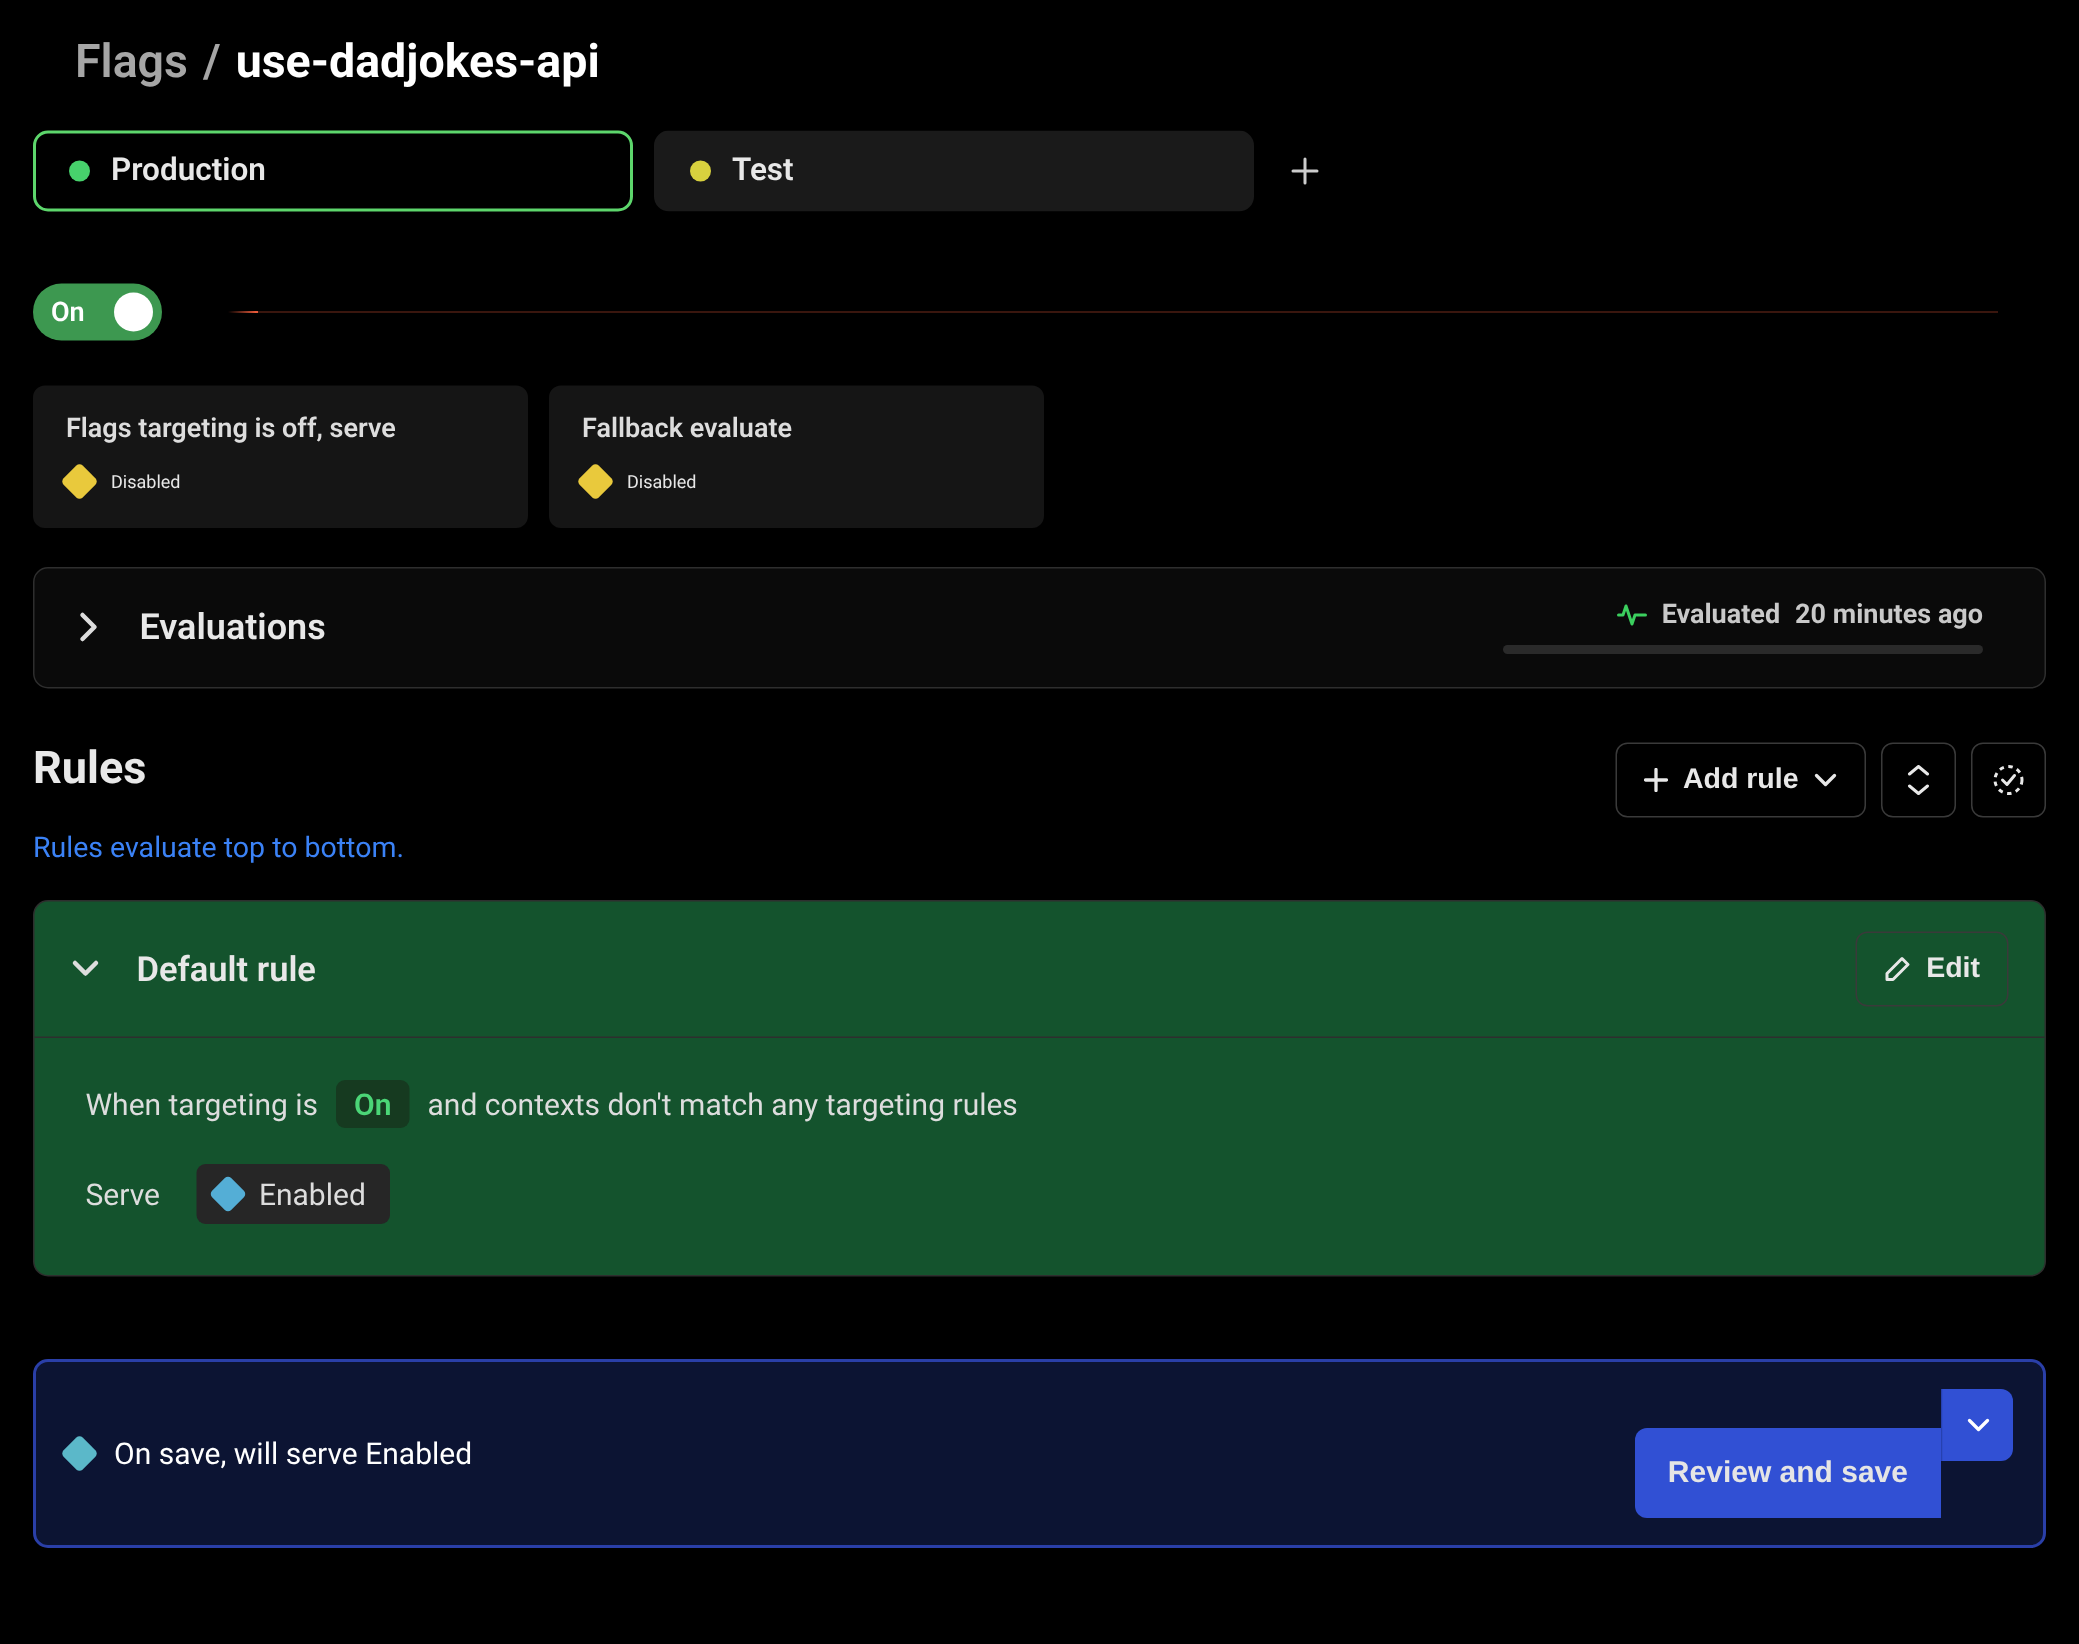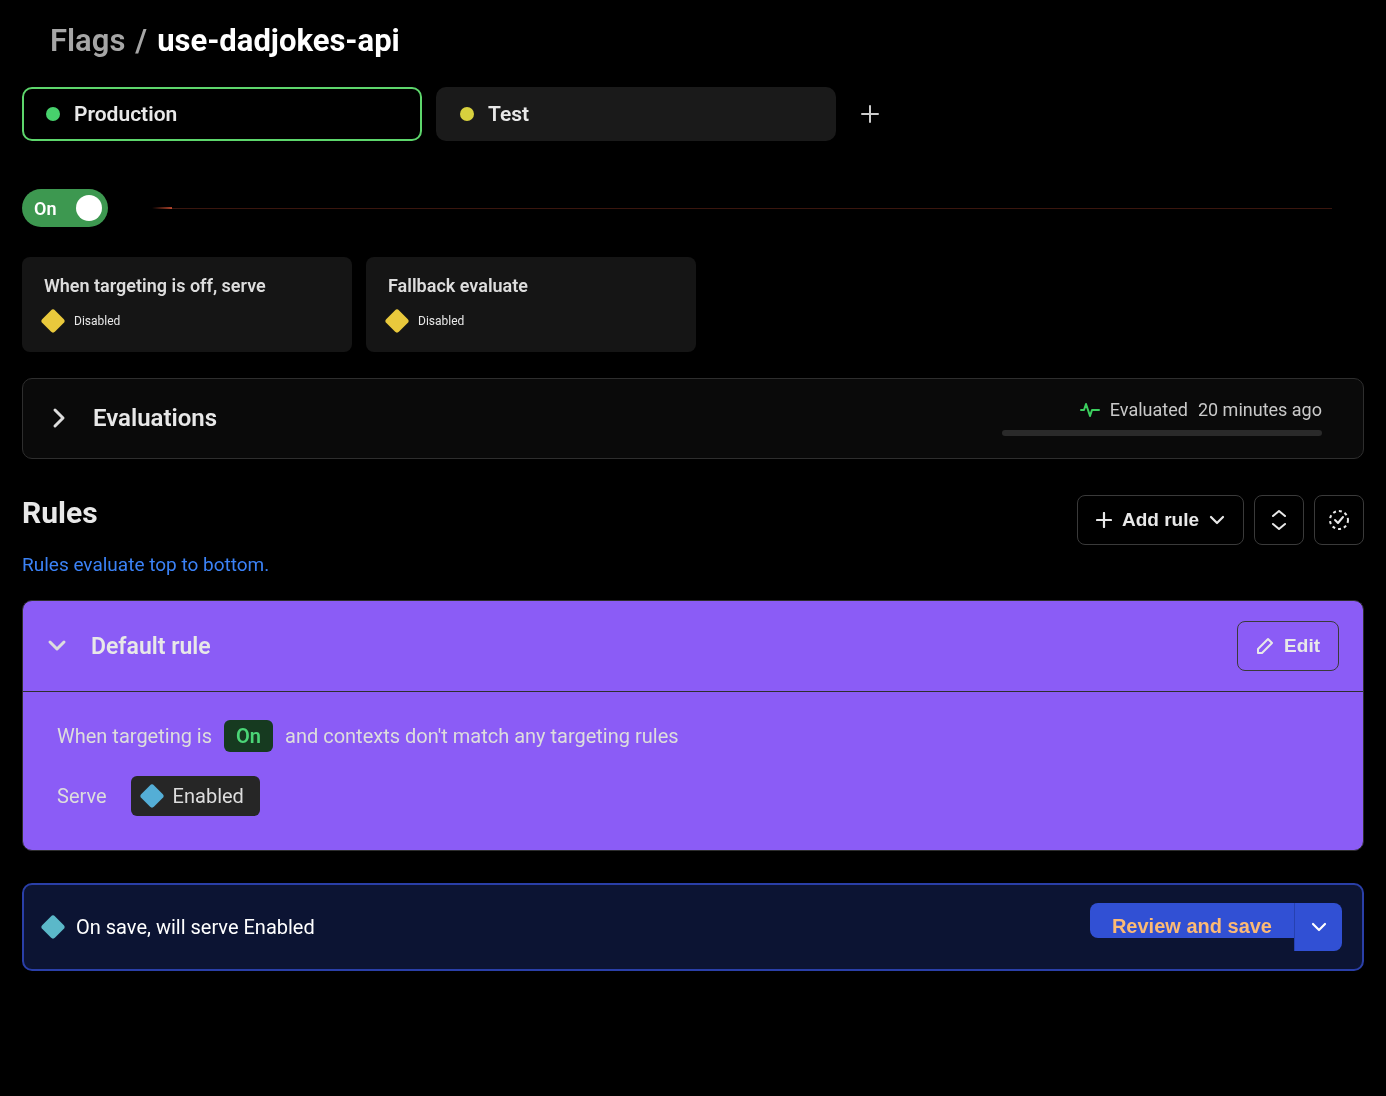--- a/index.html
+++ b/index.html
@@ -113,21 +113,21 @@
   }
   .eval-panel {
     display:flex; align-items:center; justify-content:space-between;
     padding: 20px 41px 22px 28px;
     position:relative;
   }
   .eval-left { display:flex; align-items:center; gap:26px;}
   .eval-left .chev { color:#ddd;}
   .eval-title { font-size:24px; font-weight:600;}
   .eval-right { display:flex; flex-direction:column; align-items:flex-end; gap:10px;}
-  .eval-status { display:flex; align-items:center; gap:10px; color:#c9c9c9; font-size:18px;}
+  .eval-status { display:flex; align-items:center; gap:10px; color:#c9c9c9; font-size:18px;font-weight:bold;}
   .pulse-icon { color:#3bcf5e;}
   .eval-bar { width:320px; height:6px; background:#2a2a2a; border-radius:3px;}
 
   
   .rules-header { display:flex; align-items:flex-start; justify-content:space-between; margin-bottom:6px;}
   .rules-title { font-size:30px; font-weight:700;}
   .rules-sub { color:#3b82f6; font-size:19px; margin-top:8px; margin-bottom:24px;}
   .rules-actions { display:flex; gap:10px;padding-left:36px;}
   .btn {
     border:1px solid #3a3a3a;
@@ -137,21 +137,21 @@
     padding: 10px 18px;
     font-size:19px;
     font-weight:600;
     display:flex;align-items:center;gap:10px;
     cursor:pointer;
     height:50px;
   }
   .btn.icon-only { width:50px; justify-content:center; padding:0;}
 
   
-  .rule-panel { border:1px solid #2e2e2e; border-radius:10px; background:#8b5cf6; margin-bottom:32px;}
+  .rule-panel { border:1px solid #2e2e2e; border-radius:10px; background:#14532d; margin-bottom:55px;}
   .rule-head {
     display:flex; align-items:center; justify-content:space-between;
     padding: 20px 24px;
     border-bottom:1px solid #2e2e2e;
   }
   .rule-head-left{display:flex;align-items:center;gap:24px;}
   .rule-name{font-size:23px;font-weight:600;}
   .rule-head-actions{display:flex;gap:14px;}
   .rule-body{ padding: 28px 34px 34px 34px; display:flex; flex-direction:column; gap:24px;}
   .rule-line{display:flex;align-items:center;gap:12px;font-size:20px;color:#ddd;flex-wrap:wrap;}
@@ -167,22 +167,22 @@
   .save-bar{
     border:2px solid #2a3fa8;
     background:#0c1433;
     border-radius:10px;
     padding: 18px 20px;
     display:flex; align-items:center; justify-content:space-between;
   }
   .save-left{display:flex;align-items:center;gap:14px;font-size:20px;color:#ffffff;}
   .save-actions{display:flex;}
   .primary-btn{
-    background:#3150d4;color:#fdba74;border:none;border-radius:8px 0 0 8px;
-    padding:12px 22px;font-size:20px;font-weight:600;cursor:pointer;height:35px;
+    background:#3150d4;color:#e5e5e5;border:none;border-radius:8px 0 0 8px;
+    padding:12px 22px;font-size:20px;font-weight:600;cursor:pointer;height:60px;margin-top:26px;
   }
   .primary-btn-drop{
     background:#3150d4;color:#fff;border:none;border-left:1px solid #2641b0;
     border-radius:0 8px 8px 0;
     width:48px;height:48px;display:flex;align-items:center;justify-content:center;cursor:pointer;
   }
 
   svg { display:block; }
 </style>
 </head>
@@ -216,21 +216,21 @@
     <span class="knob"></span>
   </div>
   <svg class="annotation-arrow" viewBox="0 0 1180 20" preserveAspectRatio="none">
     <line x1="18" y1="10" x2="1180" y2="10"></line>
     <polygon points="0,10 20,3 20,17"></polygon>
   </svg>
 </div>
 
 <div class="var-cards">
   <div class="var-card">
-    <div class="title">When targeting is off, serve</div>
+    <div class="title">Flags targeting is off, serve</div>
     <div class="var-val">
       <span class="diamond yellow"></span>
       <span>Disabled</span>
     </div>
   </div>
   <div class="var-card">
     <div class="title">Fallback evaluate</div>
     <div class="var-val">
       <span class="diamond yellow"></span>
       <span>Disabled</span>

